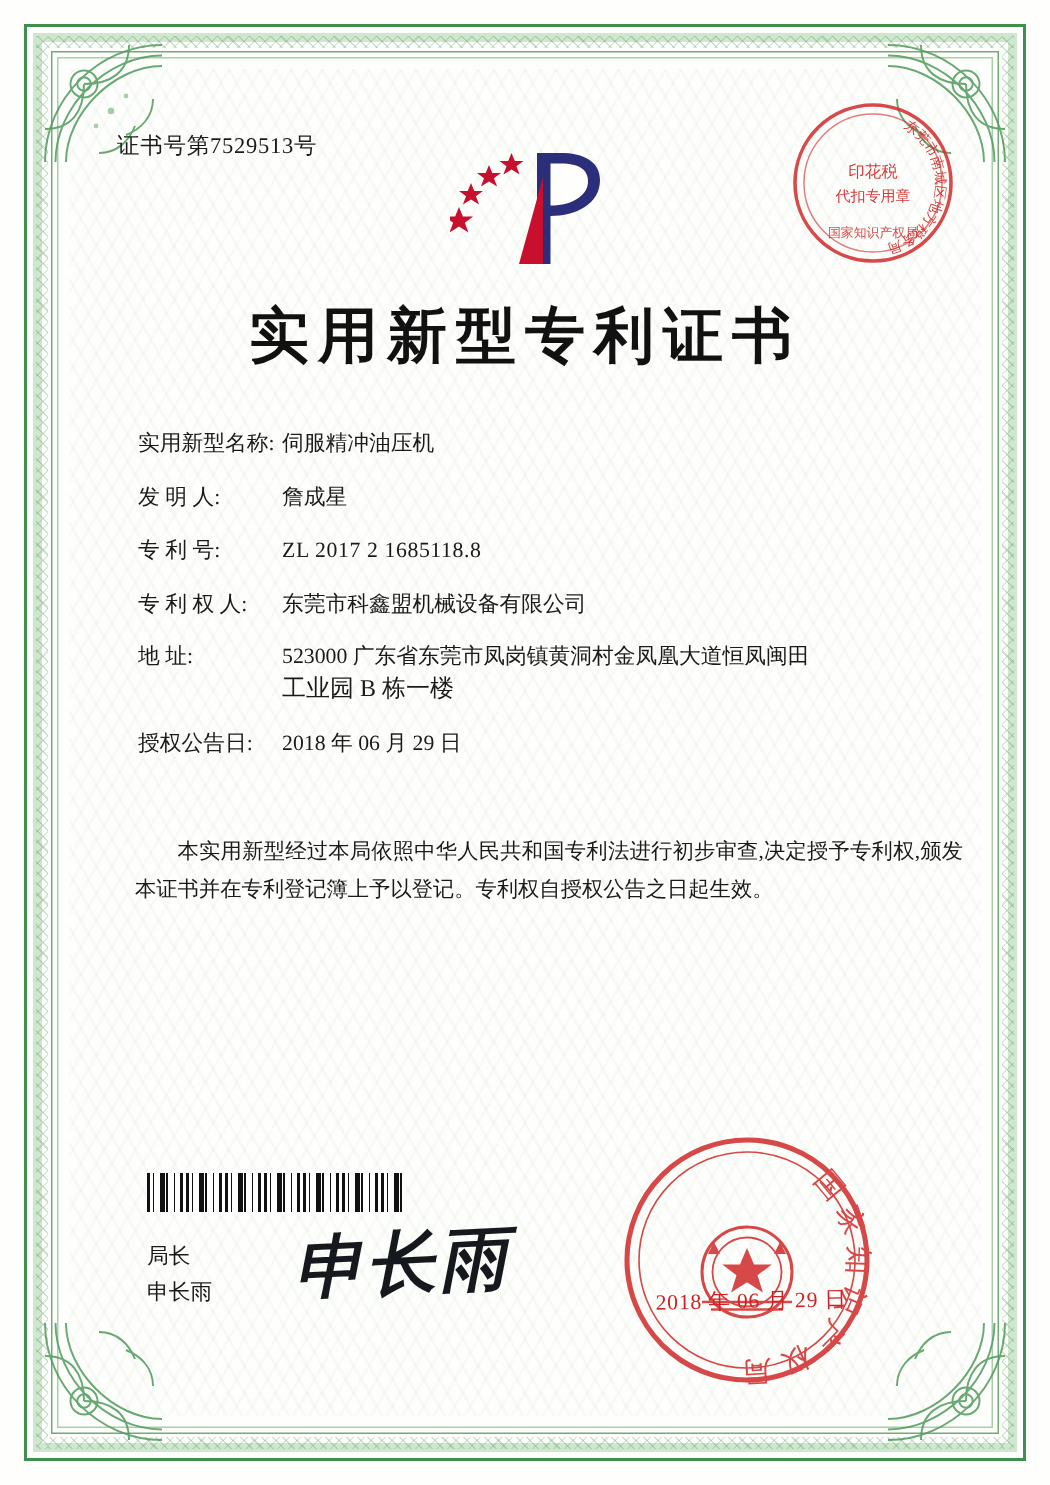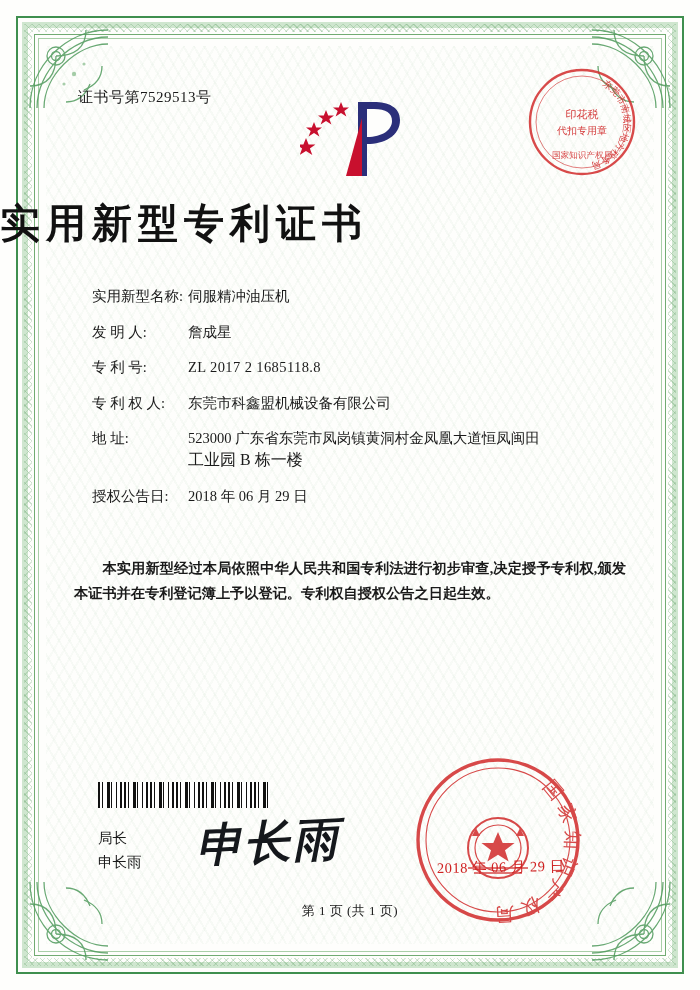--- a/index.html
+++ b/index.html
@@ -116,21 +116,21 @@
 
   .seal-top {
     position: absolute;
     right: 62px; top: 66px;
     width: 112px; height: 112px;
   }
 
   .title {
     position: absolute;
     left: 0; right: 0; top: 196px;
-    text-align: left;
+    text-align: center;
     font-family: Liberation Serif, serif;
     font-size: 40px;
     font-weight: bold;
     letter-spacing: 6px;
     color: #111;
   }
 
   
   .fields {
     position: absolute;
@@ -179,27 +179,26 @@
   }
   .row-two .half:first-child { width: 290px; flex: 0 0 290px; }
   .row-two .lab {
     width: 96px; flex: 0 0 96px;
     white-space: nowrap;
   }
 
   
   .body-text {
     position: absolute;
-    left: 74px; top: 556px;
+    left: 90px; top: 556px;
     width: 552px;
     font-size: 14.2px;
     line-height: 25px;
     text-align: justify;
     text-justify: inter-ideograph;
-    font-weight: bold;
   }
   .body-text p {
     margin: 0 0 2px 0;
     text-indent: 2em;
   }
 
   
   .barcode {
     position: absolute;
     left: 98px; top: 782px;
@@ -443,14 +442,13 @@
           <g fill="#cf2222">
             <polygon points="-22,-20 -18,-12 -26,-12"></polygon>
             <polygon points="22,-20 26,-12 18,-12"></polygon>
           </g>
         </g>
       </g>
     </svg>
   </div>
   <div class="seal-date">2018 年 06 月 29 日</div>
 
-  <div class="footer">第 1 页 (共 1 页)</div>
 </div>
 
 </body></html>

